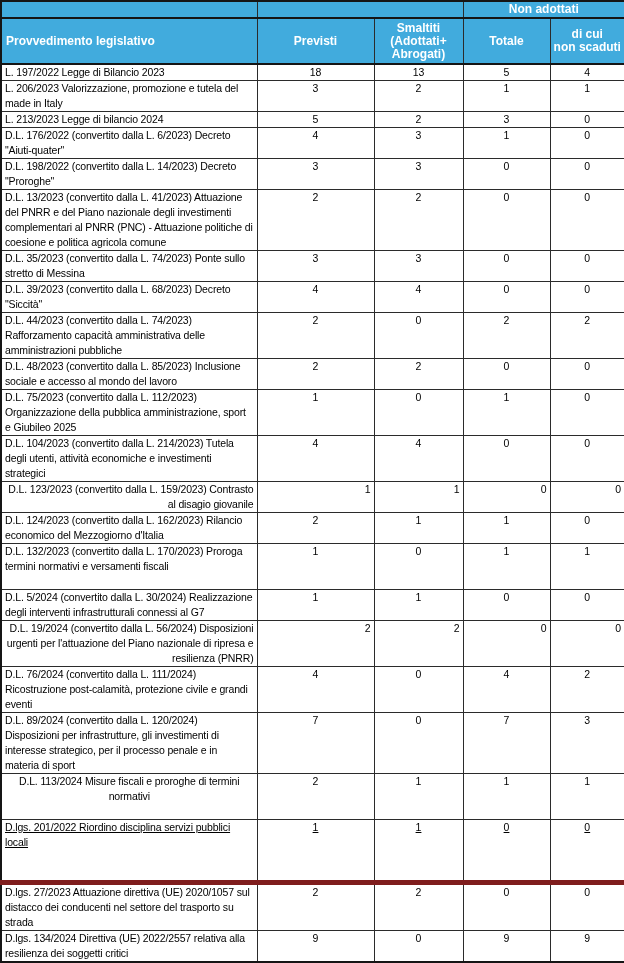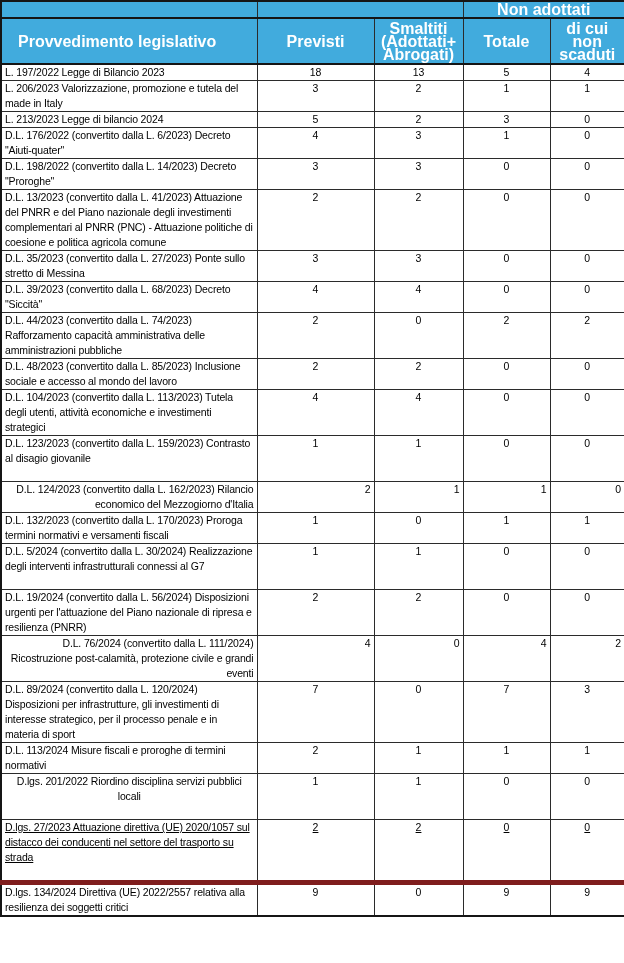--- a/index.html
+++ b/index.html
@@ -21,29 +21,29 @@
   table.legtable th,
   table.legtable td {
     border: 1px solid #2b2b2b;
     overflow: hidden;
   }
   
   thead th {
     background: #41ABDD;
     color: #ffffff;
     font-weight: bold;
-    font-size: 16px;
+    font-size: 12px;
     text-align: center;
     vertical-align: middle;
     padding: 0 3px;
     line-height: 13px;
   }
   tr.top-row th { height: 15px; border-bottom: 2px solid #151515; }
   tr.cols-row th { height: 44px; border-bottom: 2px solid #151515; }
-  th.h-left { text-align: left; padding-left: 16px; }
+  th.h-left { text-align: left; padding-left: 4px; }
   th.h-multi { white-space: pre-line; }
   
   tbody td {
     font-size: 10.5px;
     letter-spacing: -0.15px;
     line-height: 15px;
     vertical-align: top;
     padding: 0 3px;
     background: #ffffff;
   }
@@ -141,21 +141,21 @@
       <td class="c-num">0</td>
     </tr>
     <tr>
       <td class="c-label">D.L. 13/2023 (convertito dalla L. 41/2023) Attuazione del PNRR e del Piano nazionale degli investimenti complementari al PNRR (PNC) - Attuazione politiche di coesione e politica agricola comune</td>
       <td class="c-num">2</td>
       <td class="c-num">2</td>
       <td class="c-num">0</td>
       <td class="c-num">0</td>
     </tr>
     <tr>
-      <td class="c-label">D.L. 35/2023 (convertito dalla L. 27/2023) Ponte sullo stretto di Messina</td>
+      <td class="c-label">D.L. 35/2023 (convertito dalla L. 74/2023) Ponte sullo stretto di Messina</td>
       <td class="c-num">3</td>
       <td class="c-num">3</td>
       <td class="c-num">0</td>
       <td class="c-num">0</td>
     </tr>
     <tr>
       <td class="c-label">D.L. 39/2023 (convertito dalla L. 68/2023) Decreto "Siccità"</td>
       <td class="c-num">4</td>
       <td class="c-num">4</td>
       <td class="c-num">0</td>
@@ -169,21 +169,28 @@
       <td class="c-num">2</td>
     </tr>
     <tr>
       <td class="c-label">D.L. 48/2023 (convertito dalla L. 85/2023) Inclusione sociale e accesso al mondo del lavoro</td>
       <td class="c-num">2</td>
       <td class="c-num">2</td>
       <td class="c-num">0</td>
       <td class="c-num">0</td>
     </tr>
     <tr>
-      <td class="c-label">D.L. 104/2023 (convertito dalla L. 113/2023) Tutela degli utenti, attività economiche e investimenti strategici</td>
+      <td class="c-label">D.L. 75/2023 (convertito dalla L. 112/2023) Organizzazione della pubblica amministrazione, sport e Giubileo 2025</td>
+      <td class="c-num">1</td>
+      <td class="c-num">0</td>
+      <td class="c-num">1</td>
+      <td class="c-num">0</td>
+    </tr>
+    <tr>
+      <td class="c-label">D.L. 104/2023 (convertito dalla L. 214/2023) Tutela degli utenti, attività economiche e investimenti strategici</td>
       <td class="c-num">4</td>
       <td class="c-num">4</td>
       <td class="c-num">0</td>
       <td class="c-num">0</td>
     </tr>
     <tr>
       <td class="c-label">D.L. 123/2023 (convertito dalla L. 159/2023) Contrasto al disagio giovanile</td>
       <td class="c-num">1</td>
       <td class="c-num">1</td>
       <td class="c-num">0</td>

